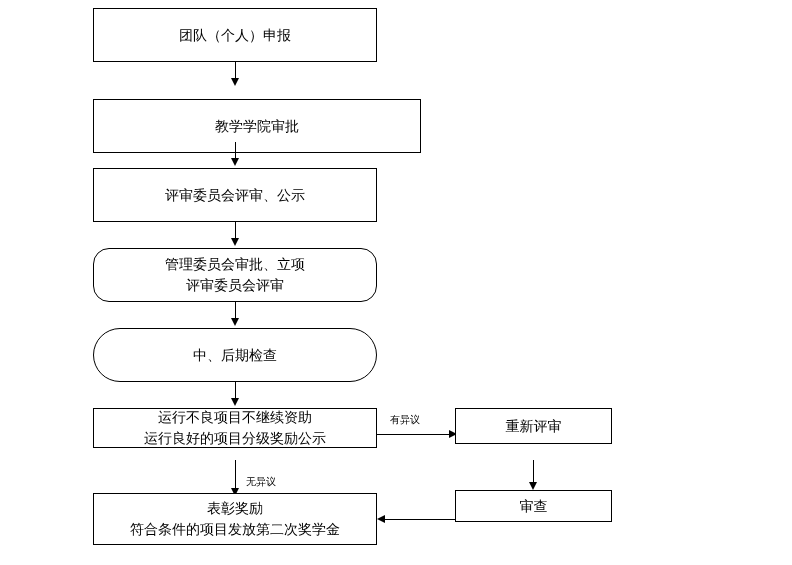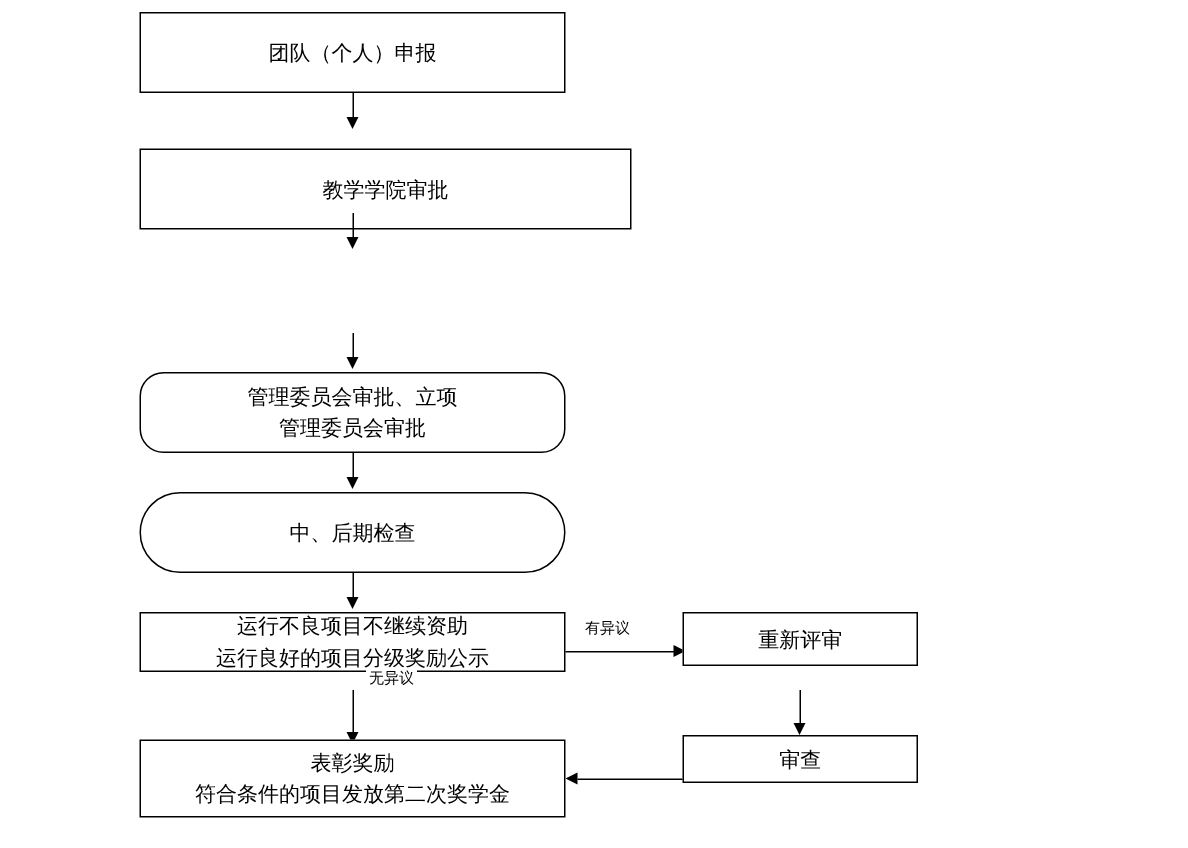--- a/index.html
+++ b/index.html
@@ -88,27 +88,30 @@
   <div class="arrow vertical" style="left:235px; top:62px; height:18px;"></div>
   <div class="head-down" style="left:231px; top:78px;"></div>
 
   <div class="node" style="left:93px; top:88px; width:328px; height:54px;margin-top:11px;">
     <span>教学学院审批</span>
   </div>
 
   <div class="arrow vertical" style="left:235px; top:142px; height:18px;"></div>
   <div class="head-down" style="left:231px; top:158px;"></div>
 
+  <div class="node" style="left:93px; top:168px; width:284px; height:54px;">
+    <span>评审委员会评审、公示</span>
+  </div>
 
   <div class="arrow vertical" style="left:235px; top:222px; height:18px;"></div>
   <div class="head-down" style="left:231px; top:238px;"></div>
 
   <div class="node" style="left:93px; top:248px; width:284px; height:54px;border-radius:16px;">
     <span>管理委员会审批、立项</span>
-    <span class="line2">管理委员会审批</span>
+    <span class="line2">评审委员会评审</span>
   </div>
 
   <div class="arrow vertical" style="left:235px; top:302px; height:18px;"></div>
   <div class="head-down" style="left:231px; top:318px;"></div>
 
   <div class="node" style="left:93px; top:328px; width:284px; height:54px;border-radius:27px;">
     <span>中、后期检查</span>
   </div>
 
   <div class="arrow vertical" style="left:235px; top:382px; height:18px;"></div>
@@ -129,21 +132,21 @@
 
   <div class="arrow vertical" style="left:533px; top:460px; height:24px;"></div>
   <div class="head-down" style="left:529px; top:482px;"></div>
 
   <div class="node" style="left:455px; top:490px; width:157px; height:32px;">
     <span>审查</span>
   </div>
 
   <div class="arrow vertical" style="left:235px; top:460px; height:30px;"></div>
   <div class="head-down" style="left:231px; top:488px;"></div>
-  <div class="edge-label" style="left:244px; top:445px;">无异议</div>
+  <div class="edge-label" style="left:244px; top:474px;">无异议</div>
 
   <div class="arrow horizontal" style="left:385px; top:519px; width:70px;"></div>
   <div class="head-left" style="left:377px; top:515px;"></div>
 
   <div class="node" style="left:93px; top:493px; width:284px; height:52px;">
     <span>表彰奖励</span>
     <span class="line2">符合条件的项目发放第二次奖学金</span>
   </div>
 
 </div>

